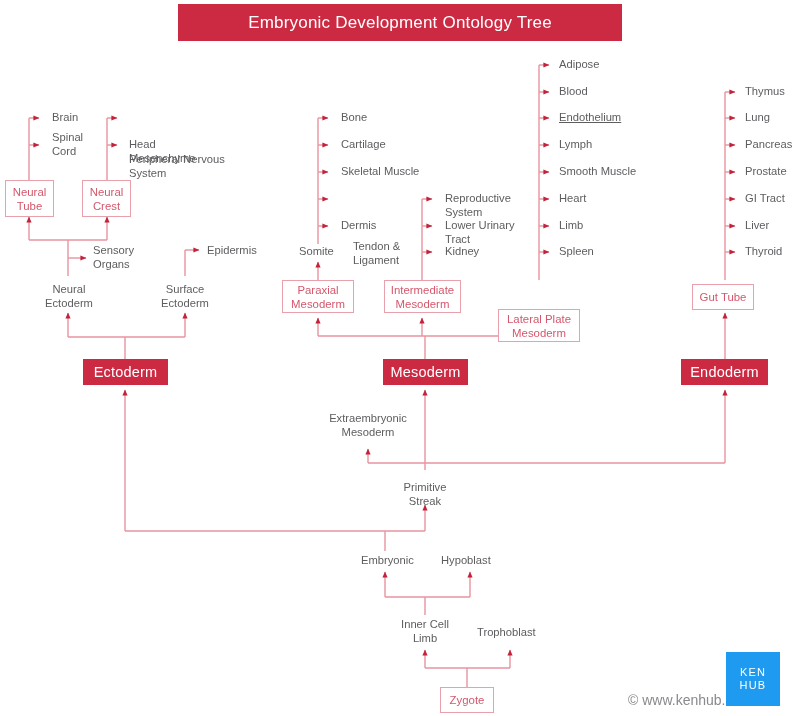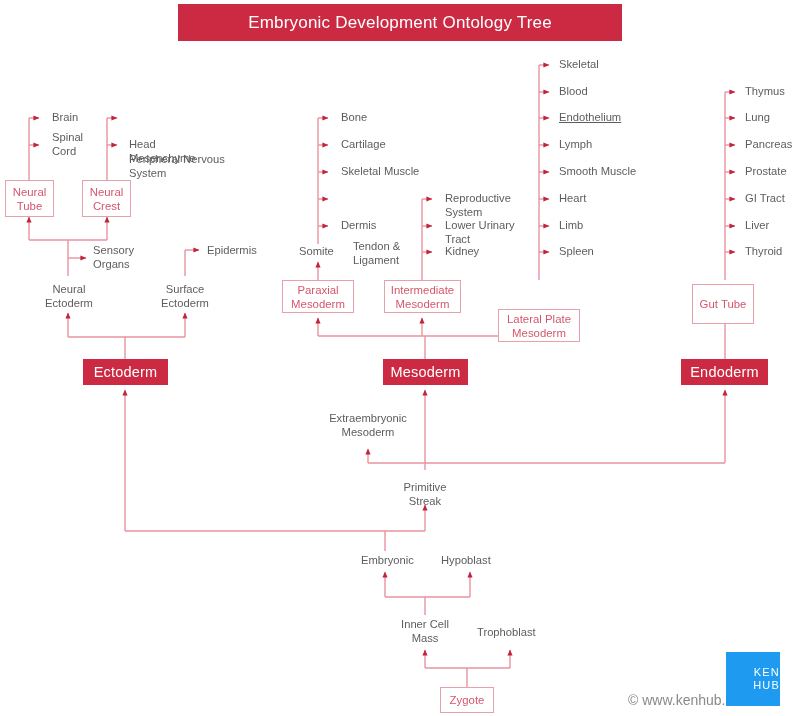--- a/index.html
+++ b/index.html
@@ -59,21 +59,21 @@
 
   .kenhub{
     position:absolute;
     left:726px;top:652px;
     width:54px;height:54px;
     background:#1e9bf0;
     color:#ffffff;
     font-size:11px;
     line-height:13px;
     display:flex;flex-direction:column;
-    align-items:flex-end;justify-content:center;
+    align-items:center;justify-content:center;
     letter-spacing:1.2px;
   }
   .credit{
     position:absolute;
     left:588px;top:692px;
     color:#8a8a8e;
     font-size:14px;
     margin-left:40px;
   }
 </style>
@@ -214,21 +214,21 @@
 Ligament</div>
   <div class="node" style="left:341px;top:219px;">Dermis</div>
   <div class="node" style="left:299px;top:245px;">Somite</div>
 
   <div class="node" style="left:445px;top:192px;">Reproductive
 System</div>
   <div class="node" style="left:445px;top:219px;">Lower Urinary
 Tract</div>
   <div class="node" style="left:445px;top:245px;">Kidney</div>
 
-  <div class="node" style="left:559px;top:58px;">Skeletal</div>
+  <div class="node" style="left:559px;top:58px;">Adipose</div>
   <div class="node" style="left:559px;top:85px;">Blood</div>
   <div class="node" style="left:559px;top:111px;text-decoration:underline;">Endothelium</div>
   <div class="node" style="left:559px;top:138px;">Lymph</div>
   <div class="node" style="left:559px;top:165px;">Smooth Muscle</div>
   <div class="node" style="left:559px;top:192px;">Heart</div>
   <div class="node" style="left:559px;top:219px;">Limb</div>
   <div class="node" style="left:559px;top:245px;">Spleen</div>
 
   <div class="boxed" style="left:282px;top:280px;width:72px;height:33px;">Paraxial
 Mesoderm</div>
@@ -240,31 +240,31 @@
   <div class="filled" style="left:383px;top:359px;width:85px;height:26px;">Mesoderm</div>
 
   <div class="node" style="left:745px;top:85px;">Thymus</div>
   <div class="node" style="left:745px;top:111px;">Lung</div>
   <div class="node" style="left:745px;top:138px;">Pancreas</div>
   <div class="node" style="left:745px;top:165px;">Prostate</div>
   <div class="node" style="left:745px;top:192px;">GI Tract</div>
   <div class="node" style="left:745px;top:219px;">Liver</div>
   <div class="node" style="left:745px;top:245px;">Thyroid</div>
 
-  <div class="boxed" style="left:692px;top:284px;width:62px;height:40px;">Gut Tube</div>
+  <div class="boxed" style="left:692px;top:284px;width:62px;height:26px;">Gut Tube</div>
   <div class="filled" style="left:681px;top:359px;width:87px;height:26px;">Endoderm</div>
 
   <div class="node" style="left:322px;top:412px;text-align:center;width:92px;">Extraembryonic
 Mesoderm</div>
   <div class="node" style="left:399px;top:481px;text-align:center;width:52px;">Primitive
 Streak</div>
   <div class="node" style="left:361px;top:554px;">Embryonic</div>
   <div class="node" style="left:441px;top:554px;">Hypoblast</div>
   <div class="node" style="left:396px;top:618px;text-align:center;width:58px;">Inner Cell
-Mass</div>
+Limb</div>
   <div class="node" style="left:477px;top:626px;">Trophoblast</div>
   <div class="boxed" style="left:440px;top:687px;width:54px;height:26px;">Zygote</div>
 
   <div class="credit">© www.kenhub.com</div>
   <div class="kenhub">
     <div>KEN</div>
     <div>HUB</div>
   </div>
 
 </div>

